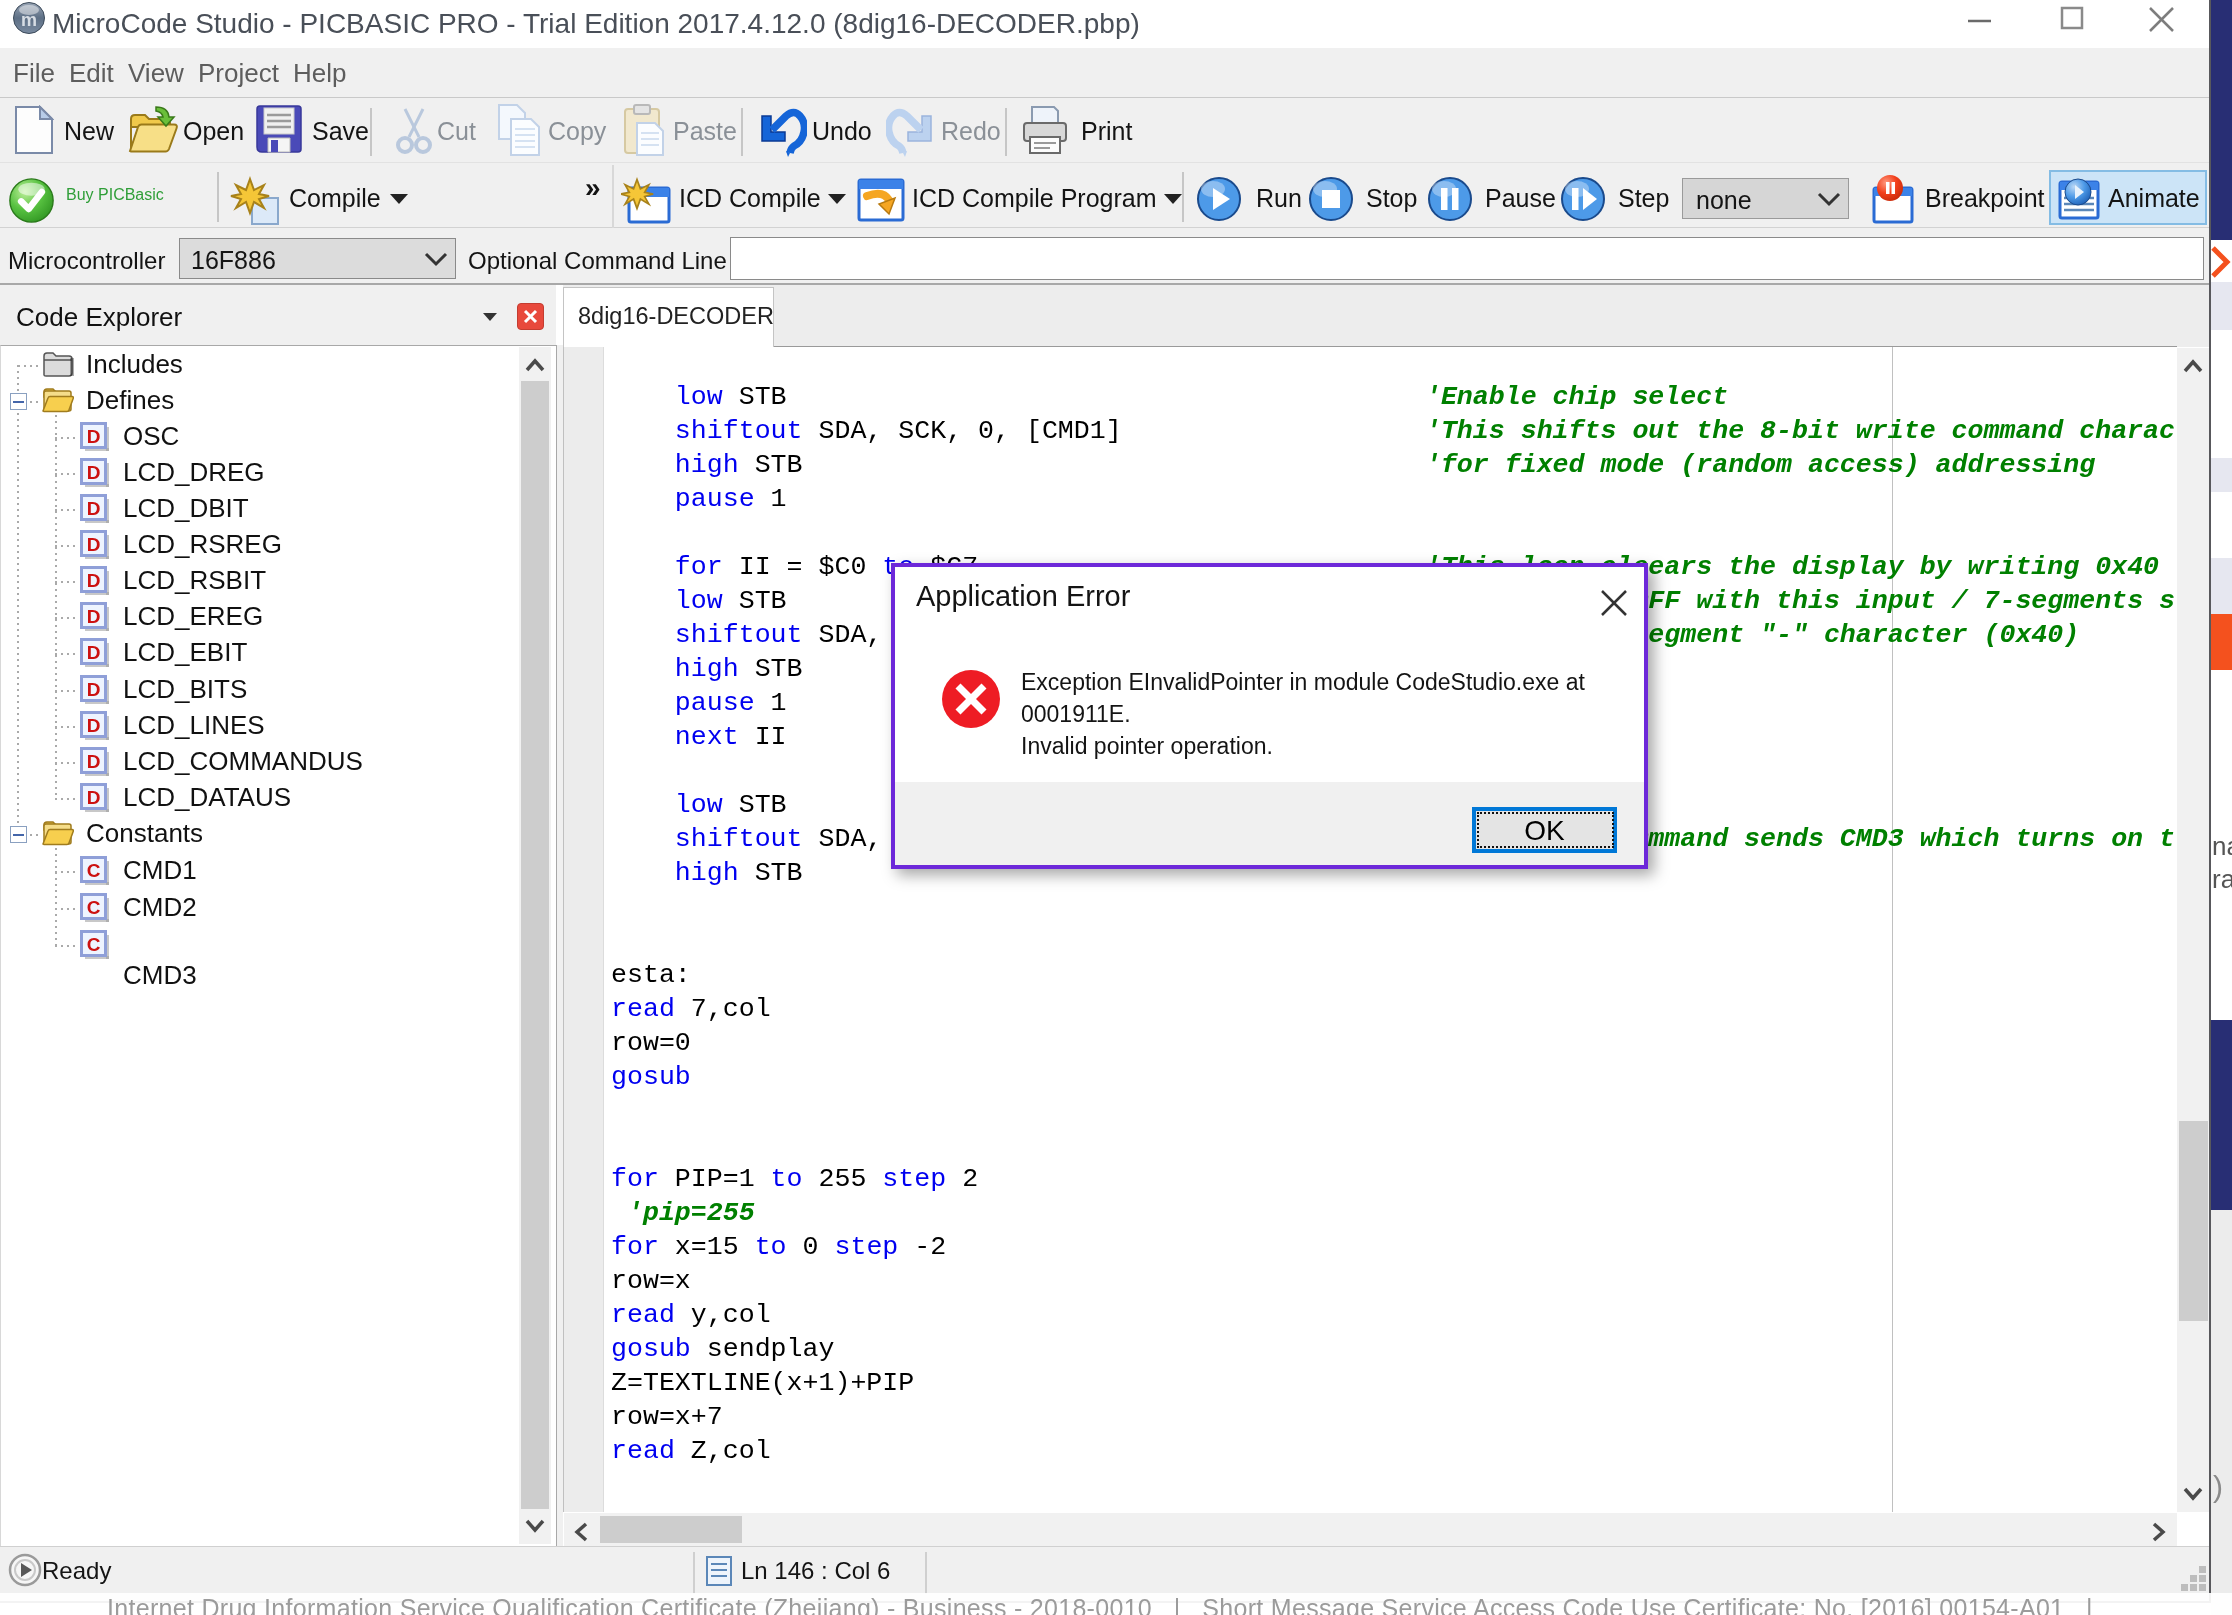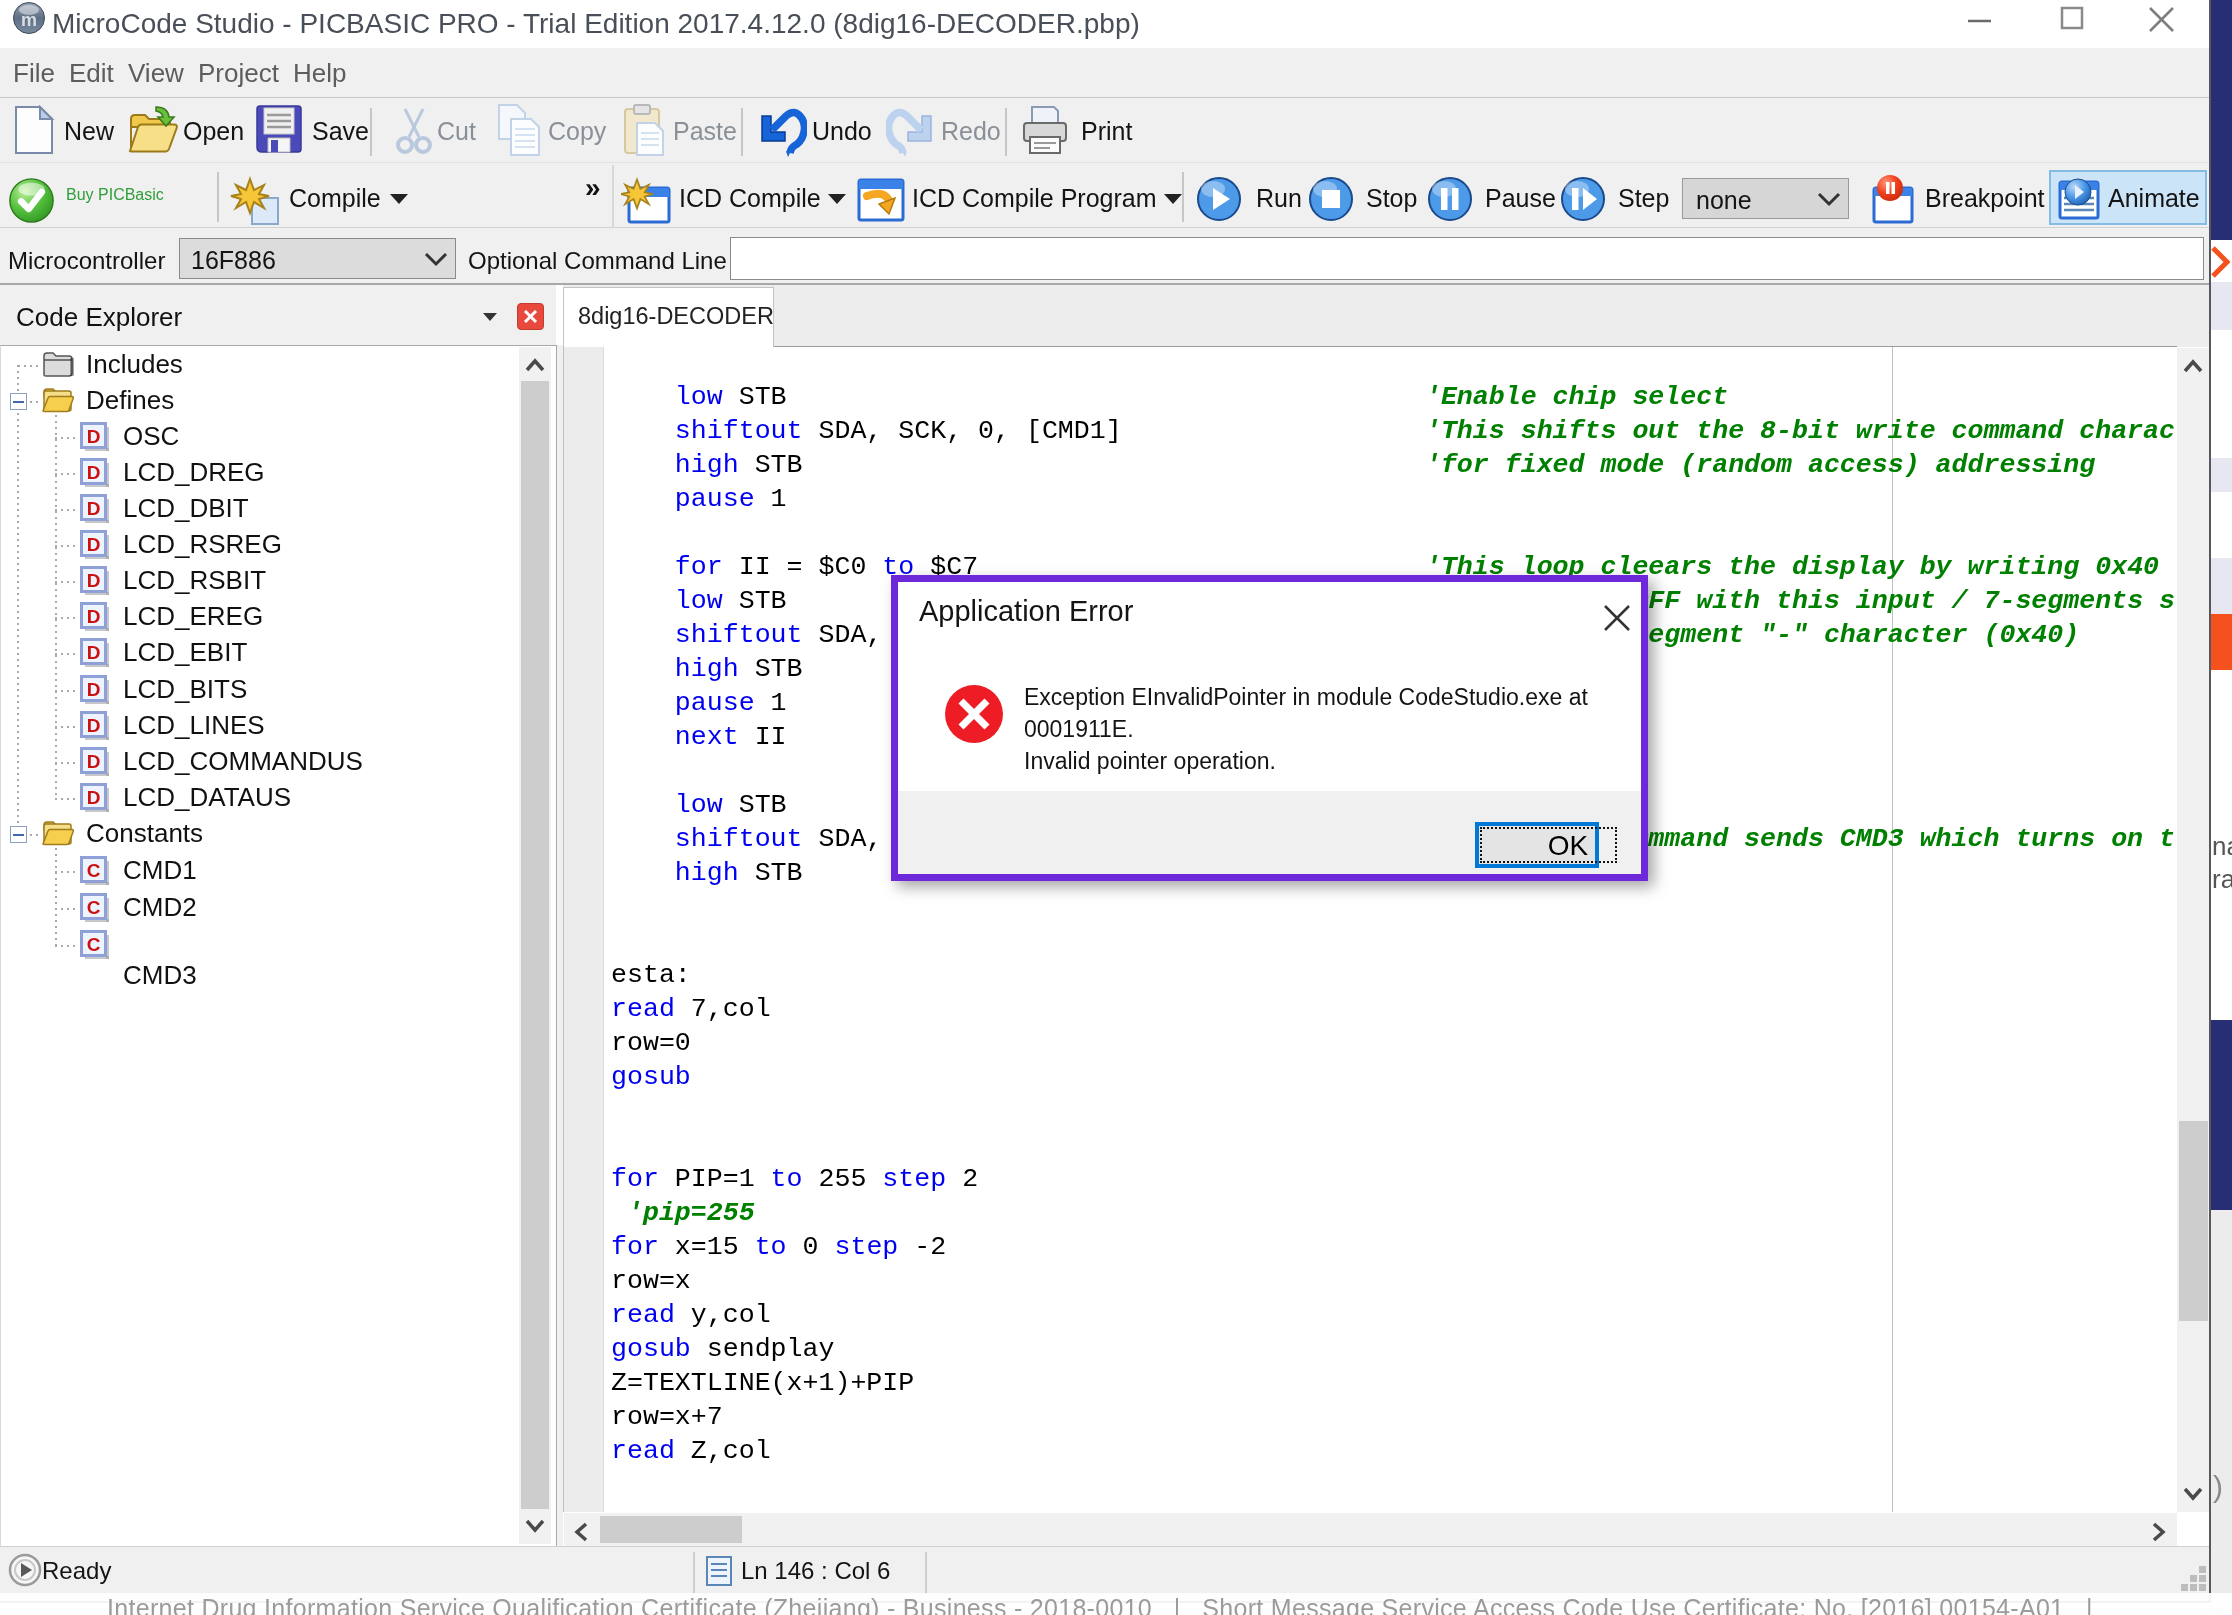--- a/index.html
+++ b/index.html
@@ -46,23 +46,23 @@
 
 #statusbar { left:0; top:1546px; width:2209px; height:55px; background:#f0f0f0; border-top:1px solid #d0d0d0; }
 
 
 #win-rborder { left:2209px; top:0; width:2px; height:1603px; background:#58585c; }
 #win-bborder { left:0; top:1601px; width:2211px; height:2px; background:#58585c; }
 #footer-overlay { left:0; top:1593px; width:2232px; height:22px; background:rgba(255,255,255,0.93); }
 #footer-text { left:107px; top:1594px; font-size:25px; color:#9b9b9b; white-space:nowrap; letter-spacing:0.3px; }
 
 
-#dialog { left:891px; top:575px; width:757px; height:306px; background:#fff; border:7px solid #6d28d9; box-shadow:6px 6px 14px rgba(0,0,0,0.35); }
+#dialog { left:891px; top:563px; width:757px; height:306px; background:#fff; border:4px solid #6d28d9; box-shadow:6px 6px 14px rgba(0,0,0,0.35); }
 #dlg-footer { position:absolute; left:0; bottom:0; width:100%; height:83px; background:#f0f0f0; }
-#dlg-ok { position:absolute; left:577px; top:240px; width:124px; height:46px; background:#e4e4e4; border:4px solid #0078d7;padding-left:31px; }
+#dlg-ok { position:absolute; left:577px; top:240px; width:145px; height:46px; background:#e4e4e4; border:4px solid #0078d7; }
 #dlg-ok-inner { position:absolute; left:1px; top:1px; width:137px; height:36px; border:2px dotted #111; }
 #dlg-ok-label { position:absolute; width:100%; text-align:center; top:4px; font-size:28px; color:#000; }
 </style>
 </head>
 <body>
 <div id="stage">
 
 <div class="abs" id="titlebar"></div>
 <div class="abs" id="title-text">MicroCode Studio - PICBASIC PRO - Trial Edition 2017.4.12.0 (8dig16-DECODER.pbp)</div>
 <svg class="abs" style="left:13px;top:2px" width="32" height="32" viewBox="0 0 32 32">

